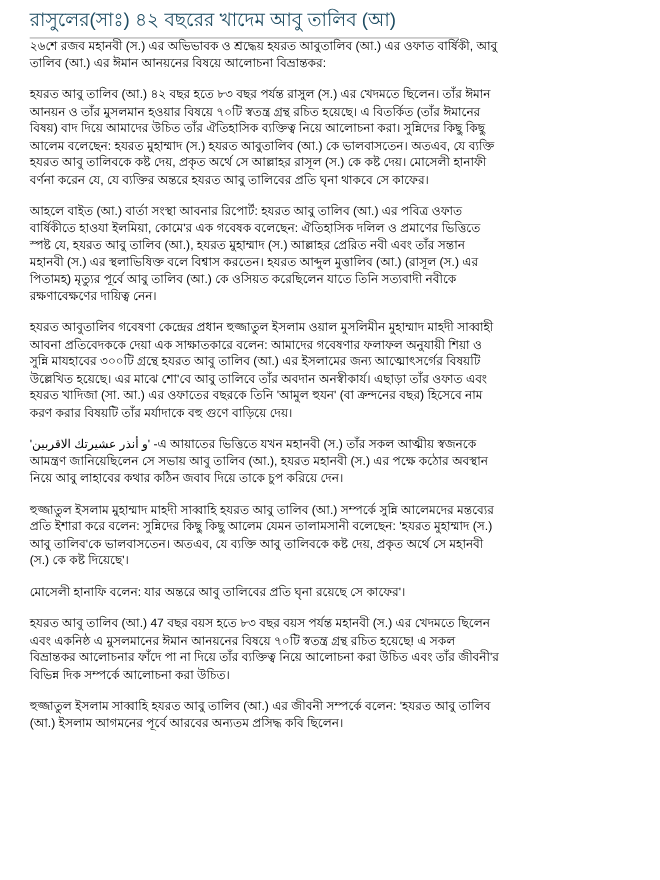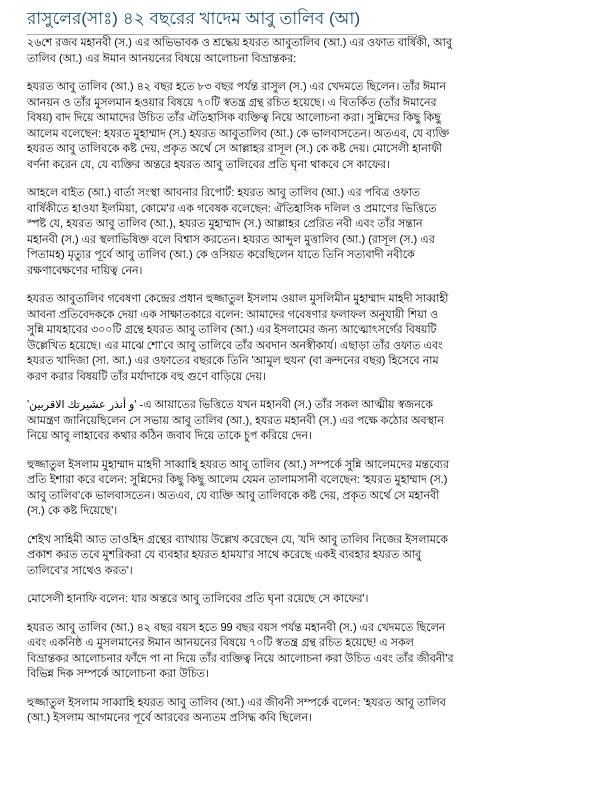--- a/index.html
+++ b/index.html
@@ -57,19 +57,18 @@
   <hr class="title-divider">
 
 
   <div class="body-text">
     <p>২৬শে রজব মহানবী (স.) এর অভিভাবক ও শ্রদ্ধেয় হযরত আবুতালিব (আ.) এর ওফাত বার্ষিকী, আবু তালিব (আ.) এর ঈমান আনয়নের বিষয়ে আলোচনা বিভ্রান্তকর:</p>
     <p>হযরত আবু তালিব (আ.) ৪২ বছর হতে ৮৩ বছর পর্যন্ত রাসুল (স.) এর খেদমতে ছিলেন। তাঁর ঈমান আনয়ন ও তাঁর মুসলমান হওয়ার বিষয়ে ৭০টি স্বতন্ত্র গ্রন্থ রচিত হয়েছে। এ বিতর্কিত (তাঁর ঈমানের বিষয়) বাদ দিয়ে আমাদের উচিত তাঁর ঐতিহাসিক ব্যক্তিত্ব নিয়ে আলোচনা করা। সুন্নিদের কিছু কিছু আলেম বলেছেন: হযরত মুহাম্মাদ (স.) হযরত আবুতালিব (আ.) কে ভালবাসতেন। অতএব, যে ব্যক্তি হযরত আবু তালিবকে কষ্ট দেয়, প্রকৃত অর্থে সে আল্লাহর রাসূল (স.) কে কষ্ট দেয়। মোসেলী হানাফী বর্ণনা করেন যে, যে ব্যক্তির অন্তরে হযরত আবু তালিবের প্রতি ঘৃনা থাকবে সে কাফের।</p>
     <p>আহলে বাইত (আ.) বার্তা সংস্থা আবনার রিপোর্ট: হযরত আবু তালিব (আ.) এর পবিত্র ওফাত বার্ষিকীতে হাওযা ইলমিয়া, কোমে'র এক গবেষক বলেছেন: ঐতিহাসিক দলিল ও প্রমাণের ভিত্তিতে স্পষ্ট যে, হযরত আবু তালিব (আ.), হযরত মুহাম্মাদ (স.) আল্লাহর প্রেরিত নবী এবং তাঁর সন্তান মহানবী (স.) এর স্থলাভিষিক্ত বলে বিশ্বাস করতেন। হযরত আব্দুল মুত্তালিব (আ.) (রাসূল (স.) এর পিতামহ) মৃত্যুর পূর্বে আবু তালিব (আ.) কে ওসিয়ত করেছিলেন যাতে তিনি সত্যবাদী নবীকে রক্ষণাবেক্ষণের দায়িত্ব নেন।</p>
     <p>হযরত আবুতালিব গবেষণা কেন্দ্রের প্রধান হুজ্জাতুল ইসলাম ওয়াল মুসলিমীন মুহাম্মাদ মাহদী সাব্বাহী আবনা প্রতিবেদককে দেয়া এক সাক্ষাতকারে বলেন: আমাদের গবেষণার ফলাফল অনুযায়ী শিয়া ও সুন্নি মাযহাবের ৩০০টি গ্রন্থে হযরত আবু তালিব (আ.) এর ইসলামের জন্য আত্মোৎসর্গের বিষয়টি উল্লেখিত হয়েছে। এর মাঝে শো'বে আবু তালিবে তাঁর অবদান অনস্বীকার্য। এছাড়া তাঁর ওফাত এবং হযরত খাদিজা (সা. আ.) এর ওফাতের বছরকে তিনি 'আমুল হুযন' (বা ক্রন্দনের বছর) হিসেবে নাম করণ করার বিষয়টি তাঁর মর্যাদাকে বহু গুণে বাড়িয়ে দেয়।</p>
     <p>'و أنذر عشيرتك الاقربين' -এ আয়াতের ভিত্তিতে যখন মহানবী (স.) তাঁর সকল আত্মীয় স্বজনকে আমন্ত্রণ জানিয়েছিলেন সে সভায় আবু তালিব (আ.), হযরত মহানবী (স.) এর পক্ষে কঠোর অবস্থান নিয়ে আবু লাহাবের কথার কঠিন জবাব দিয়ে তাকে চুপ করিয়ে দেন।</p>
     <p>হুজ্জাতুল ইসলাম মুহাম্মাদ মাহদী সাব্বাহি হযরত আবু তালিব (আ.) সম্পর্কে সুন্নি আলেমদের মন্তব্যের প্রতি ইশারা করে বলেন: সুন্নিদের কিছু কিছু আলেম যেমন তালামসানী বলেছেন: 'হযরত মুহাম্মাদ (স.) আবু তালিব'কে ভালবাসতেন। অতএব, যে ব্যক্তি আবু তালিবকে কষ্ট দেয়, প্রকৃত অর্থে সে মহানবী (স.) কে কষ্ট দিয়েছে'।</p>
-    <p>শেইখ সাহিমী আত তাওহিদ গ্রন্থের ব্যাখ্যায় উল্লেখ করেছেন যে, 'যদি আবু তালিব নিজের ইসলামকে প্রকাশ করত তবে মুশরিকরা যে ব্যবহার হযরত হামযা'র সাথে করেছে একই ব্যবহার হযরত আবু তালিবে'র সাথেও করত'।</p>
     <p>মোসেলী হানাফি বলেন: যার অন্তরে আবু তালিবের প্রতি ঘৃনা রয়েছে সে কাফের'।</p>
-    <p>হযরত আবু তালিব (আ.) ৪২ বছর বয়স হতে 99 বছর বয়স পর্যন্ত মহানবী (স.) এর খেদমতে ছিলেন এবং একনিষ্ঠ এ মুসলমানের ঈমান আনয়নের বিষয়ে ৭০টি স্বতন্ত্র গ্রন্থ রচিত হয়েছে! এ সকল বিভ্রান্তকর আলোচনার ফাঁদে পা না দিয়ে তাঁর ব্যক্তিত্ব নিয়ে আলোচনা করা উচিত এবং তাঁর জীবনী'র বিভিন্ন দিক সম্পর্কে আলোচনা করা উচিত।</p>
+    <p>হযরত আবু তালিব (আ.) 47 বছর বয়স হতে ৮৩ বছর বয়স পর্যন্ত মহানবী (স.) এর খেদমতে ছিলেন এবং একনিষ্ঠ এ মুসলমানের ঈমান আনয়নের বিষয়ে ৭০টি স্বতন্ত্র গ্রন্থ রচিত হয়েছে! এ সকল বিভ্রান্তকর আলোচনার ফাঁদে পা না দিয়ে তাঁর ব্যক্তিত্ব নিয়ে আলোচনা করা উচিত এবং তাঁর জীবনী'র বিভিন্ন দিক সম্পর্কে আলোচনা করা উচিত।</p>
     <p>হুজ্জাতুল ইসলাম সাব্বাহি হযরত আবু তালিব (আ.) এর জীবনী সম্পর্কে বলেন: 'হযরত আবু তালিব (আ.) ইসলাম আগমনের পূর্বে আরবের অন্যতম প্রসিদ্ধ কবি ছিলেন।</p>
   </div>
 
 </div>
 
 </body></html>

